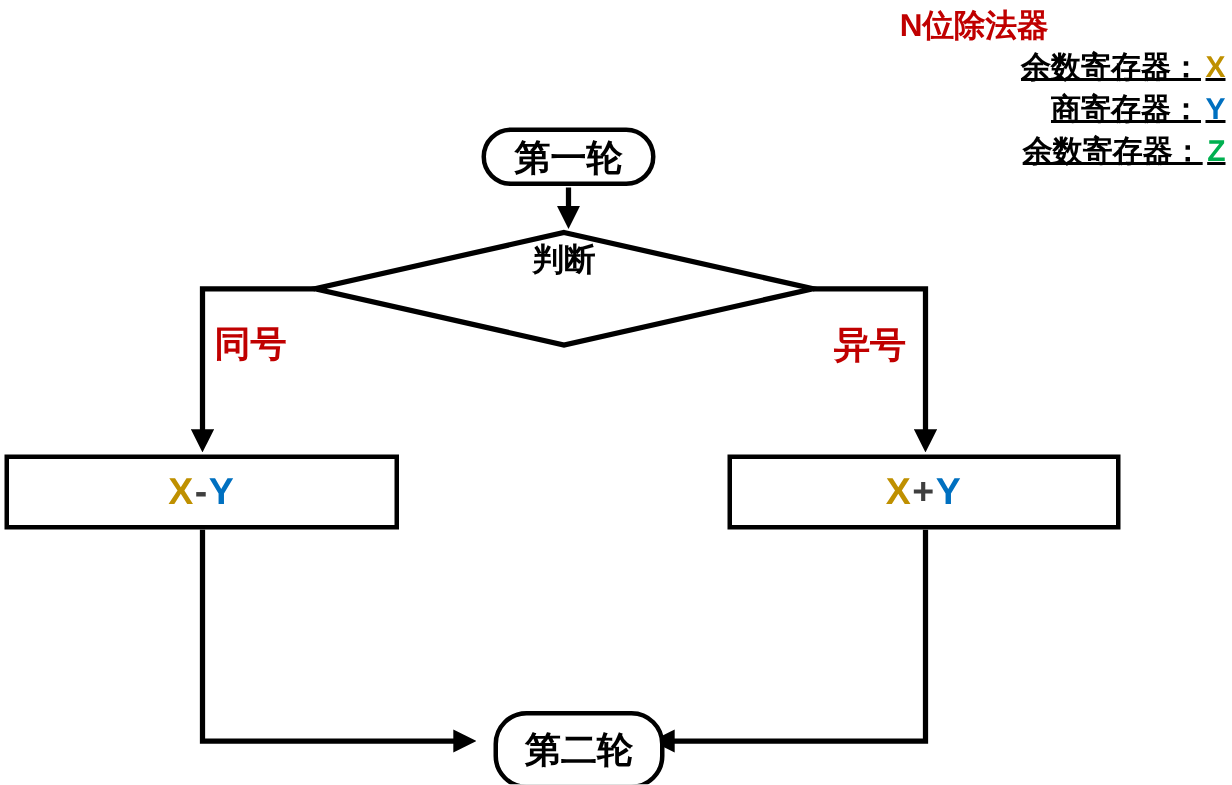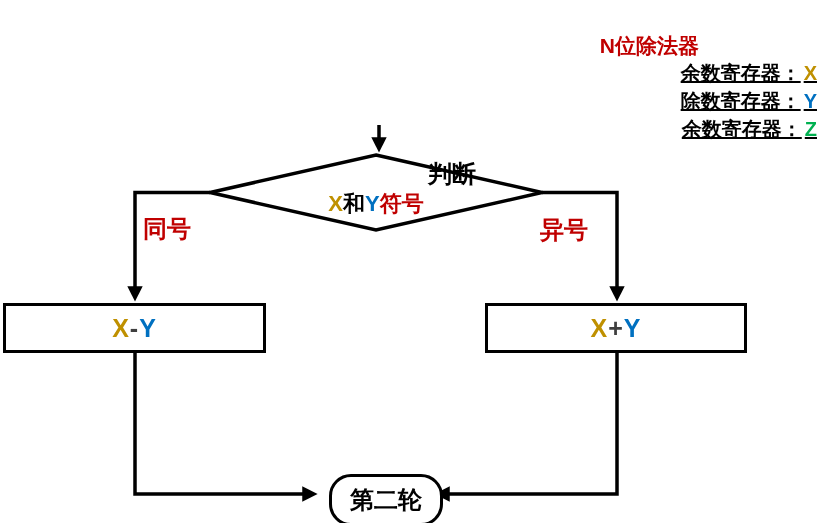--- a/index.html
+++ b/index.html
@@ -49,37 +49,36 @@
   .decision-text {
     position: absolute;
     left: 276px;
     top: 159px;
     width: 200px;
     text-align: center;
     font-weight: bold;
     line-height: 30px;
     color: var(--text);
   }
-  .decision-line1 { font-size: 24px; text-align: right; }
+  .decision-line1 { font-size: 21px; }
   .decision-line2 { font-size: 22px; }
   .branch-label {
     position: absolute;
     font-size: 24px;
     font-weight: bold;
     color: var(--red);
     white-space: nowrap;
     margin-top: 16px;
   }
   .legend {
     position: absolute;
     top: 4px;
     right: 4px;
     text-align: right;
     font-weight: bold;
-    margin-top: 28px;
   }
   .legend-title {
     font-size: 21px;
     color: var(--red);
     margin-right: 118px;
     line-height: 27px;
     white-space: nowrap;
   }
   .legend-item {
     font-size: 20px;
@@ -113,45 +112,47 @@
 
     <path class="line" d="M210,192.5 L135,192.5 L135,297" marker-end="url(#arrow)"></path>
 
     <path class="line" d="M542,192.5 L617,192.5 L617,297" marker-end="url(#arrow)"></path>
 
     <path class="line" d="M135,353 L135,494 L313,494" marker-end="url(#arrow)"></path>
 
     <path class="line" d="M617,353 L617,494 L439,494" marker-end="url(#arrow)"></path>
   </svg>
 
+  <div class="node stadium" style="left:321px; top:85px; width:116px; height:39px;">
+    <span>第一轮</span>
+  </div>
 
   <div class="decision-text">
     <div class="decision-line1">判断</div>
-    <div class="decision-line2"><span class="gold">X</span><span>和</span><span class="blue">Y</span><span class="red">符号</span></div>
   </div>
 
   <div class="branch-label" style="left:143px; top:197px;">同号</div>
-  <div class="branch-label" style="left:540px; top:198px;">异号</div>
+  <div class="branch-label" style="left:556px; top:198px;">异号</div>
 
   <div class="node rect" style="left:3px; top:303px; width:263px; height:50px;">
     <span class="gold">X</span>
       <span class="op">-</span>
       <span class="blue">Y</span>
   </div>
 
   <div class="node rect" style="left:485px; top:303px; width:262px; height:50px;">
     <span class="gold">X</span>
       <span class="op">+</span>
       <span class="blue">Y</span>
   </div>
 
   <div class="node stadium" style="left:329px; top:474px; width:114px; height:52px;">
     <span>第二轮</span>
   </div>
 
   <div class="legend">
     <div class="legend-title">N位除法器</div>
     <div class="legend-item"><span>余数寄存器：</span><span class="reg gold">X</span></div>
-    <div class="legend-item"><span>除数寄存器：</span><span class="reg blue">Y</span></div>
+    <div class="legend-item"><span>商寄存器：</span><span class="reg blue">Y</span></div>
     <div class="legend-item"><span>余数寄存器：</span><span class="reg green">Z</span></div>
   </div>
 
 </div>
 
 </body></html>

